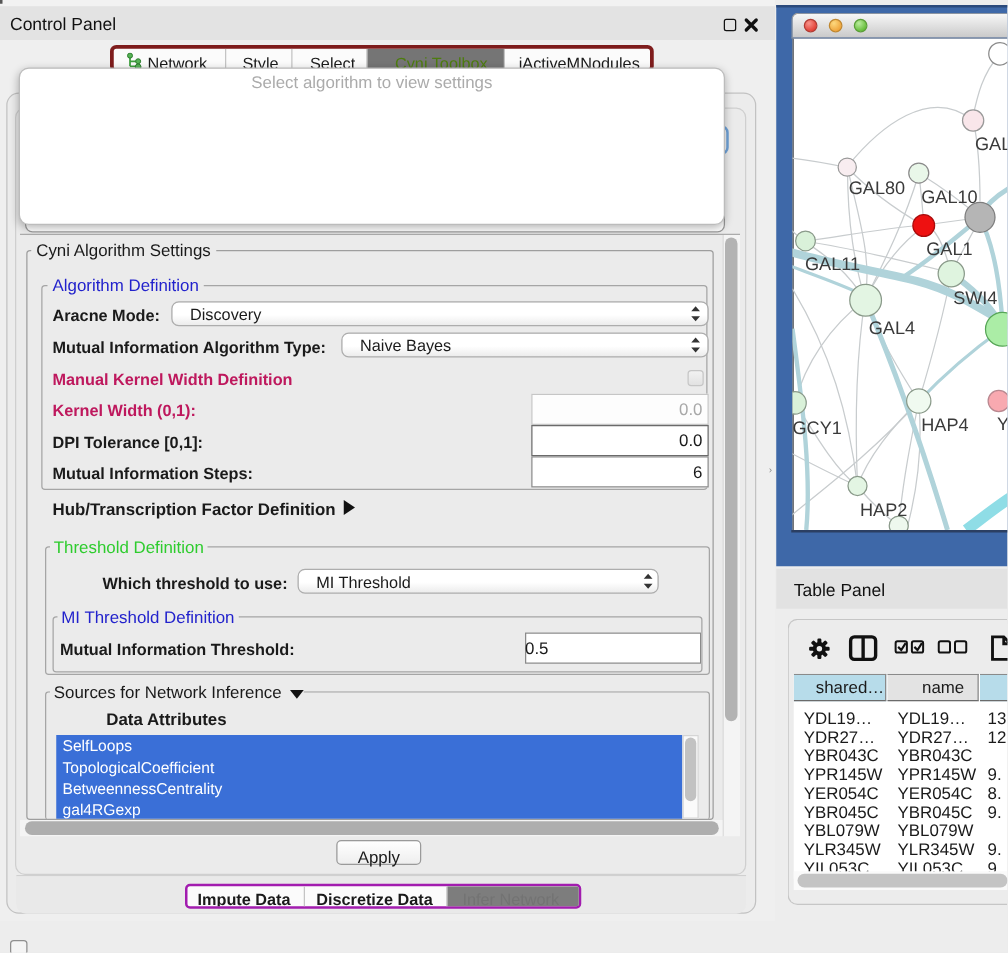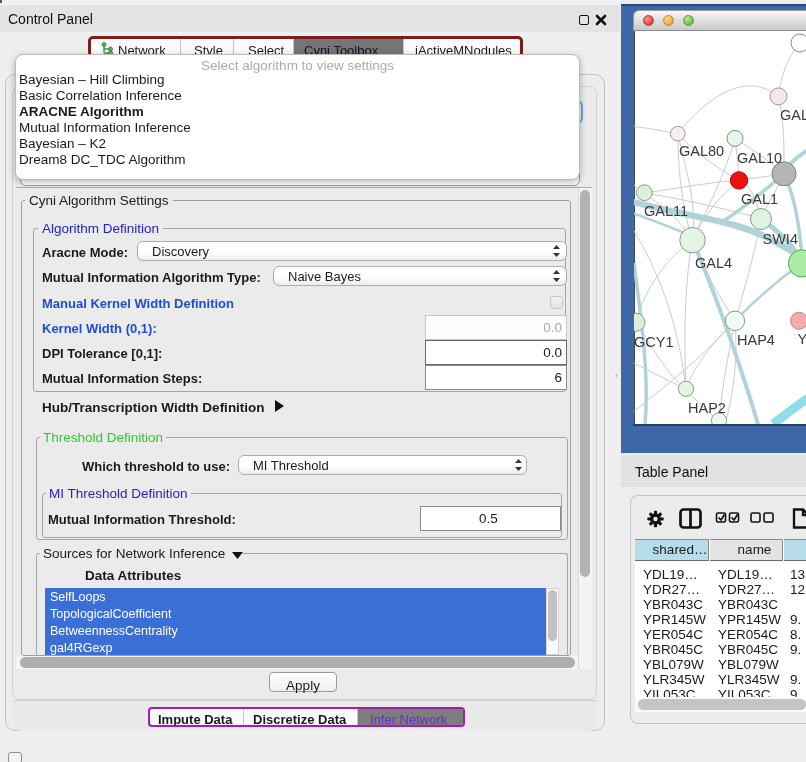--- a/index.html
+++ b/index.html
@@ -1,20 +1,20 @@
 <!DOCTYPE html>
 <html><head>
 <meta charset="utf-8">
 <style>
 * { margin:0; padding:0; box-sizing:border-box; }
 html,body { width:806px; height:762px; }
 body { background:#ededed; font-family:"Liberation Sans", sans-serif; position:relative; overflow:hidden; color:#1a1a1a; }
 .abs { position:absolute; }
 .b { font-weight:bold; }
-.gray { color:#1d4ed8; }
+.gray { color:#be185d; }
 </style>
 </head>
 <body>
 
 <div class="abs" style="left:0;top:0;width:620px;height:5px;background:#f2f2f2;"></div>
 <div class="abs" style="left:0;top:5px;width:620px;height:27px;background:#e3e3e3;"></div>
 <div class="abs" style="left:0;top:32px;width:620px;height:705px;background:#efefef;"></div>
 <div class="abs" style="left:0;top:0;width:2px;height:3px;background:#555;"></div>
 <div class="abs" style="left:8px;top:11px;font-size:14px;color:#111;">Control Panel</div>
 
@@ -33,21 +33,21 @@
   <div class="abs" style="left:203px;top:0;width:110px;height:22px;background:#757575;border-right:1px solid #c4c4c4;"></div>
   <svg class="abs" style="left:10px;top:3px;" width="13" height="15" viewBox="0 0 13 15">
     <path d="M3 3 L3 11 M3 7 L9 7 M3 11 L9 11" stroke="#3c9e3c" stroke-width="1.4" fill="none"></path>
     <circle cx="3" cy="2.5" r="2" fill="#56b356" stroke="#2e7d2e" stroke-width="0.8"></circle>
     <circle cx="9.5" cy="7" r="2" fill="#56b356" stroke="#2e7d2e" stroke-width="0.8"></circle>
     <circle cx="9.5" cy="11.5" r="2.3" fill="#56b356" stroke="#2e7d2e" stroke-width="0.8"></circle>
   </svg>
   <div class="abs" style="left:27px;top:4px;">Network</div>
   <div class="abs" style="left:103px;top:4px;">Style</div>
   <div class="abs" style="left:157px;top:4px;">Select</div>
-  <div class="abs" style="left:213px;top:4px;color:#0f172a;">Cyni Toolbox</div>
+  <div class="abs" style="left:225px;top:4px;color:#4d7c0f;">Cyni Toolbox</div>
   <div class="abs" style="left:324px;top:4px;">jActiveMNodules</div>
 </div>
 
 <div class="abs" style="left:16px;top:187px;width:576px;height:1px;background:#ababab;"></div>
 
 <div class="abs" style="left:21px;top:200px;width:550px;height:456px;border:1px solid #9e9e9e;border-radius:3px;"></div>
 <div class="abs" style="left:25px;top:193px;background:#ebebeb;padding:0 4px;font-size:13.5px;">Cyni Algorithm Settings</div>
 
 <div class="abs" style="left:33px;top:228px;width:533px;height:164px;border:1px solid #a5a5a5;border-radius:3px;"></div>
 <div class="abs" style="left:38px;top:221px;background:#ebebeb;padding:0 4px;font-size:13.5px;color:#2222cc;">Algorithm Definition</div>
@@ -74,40 +74,40 @@
 <div class="abs" style="left:425px;top:320px;width:137px;font-size:13.5px;color:#a8a8a8;text-align:right;">0.0</div>
 
 <div class="abs b" style="left:42px;top:346px;font-size:13px;">DPI Tolerance [0,1]:</div>
 <div class="abs" style="left:425px;top:340px;width:142px;height:25px;background:#ffffff;border:1px solid #6b6b6b;"></div>
 <div class="abs" style="left:425px;top:345px;width:137px;font-size:13.5px;text-align:right;">0.0</div>
 
 <div class="abs b" style="left:42px;top:371px;font-size:13px;">Mutual Information Steps:</div>
 <div class="abs" style="left:425px;top:365px;width:142px;height:25px;background:#ffffff;border:1px solid #8a8a8a;"></div>
 <div class="abs" style="left:425px;top:370px;width:137px;font-size:13.5px;text-align:right;">6</div>
 
-<div class="abs b" style="left:42px;top:400px;font-size:13.5px;">Hub/Transcription Width Definition</div>
+<div class="abs b" style="left:42px;top:400px;font-size:13.5px;">Hub/Transcription Factor Definition</div>
 <svg class="abs" style="left:273px;top:399px;" width="12" height="14" viewBox="0 0 12 14">
     <path d="M2 1 L11 7 L2 13 Z" fill="#111"></path>
   </svg>
 
 <div class="abs" style="left:36px;top:437px;width:532px;height:103px;border:1px solid #a5a5a5;border-radius:3px;"></div>
 <div class="abs" style="left:40px;top:430px;background:#ebebeb;padding:0 3px;font-size:13.5px;color:#2ecc2e;">Threshold Definition</div>
 
 <div class="abs b" style="left:82px;top:459px;font-size:13px;">Which threshold to use:</div>
 <div class="abs combo" style="left:238px;top:455px;width:289px;height:20px;background:linear-gradient(#ffffff 55%,#ececec);border:1px solid #adadad;border-radius:6px;"></div>
 <div class="abs" style="left:253px;top:458px;font-size:13px;">MI Threshold</div>
 <svg class="abs" style="left:513px;top:457px;" width="11" height="16" viewBox="0 0 11 16">
     <path d="M2 6 L5.5 2 L9 6 Z M2 10 L5.5 14 L9 10 Z" fill="#333"></path>
   </svg>
 
 <div class="abs" style="left:42px;top:493px;width:520px;height:45px;border:1px solid #a5a5a5;border-radius:3px;"></div>
 <div class="abs" style="left:46px;top:486px;background:#ebebeb;padding:0 3px;font-size:13.5px;color:#2222cc;">MI Threshold Definition</div>
 <div class="abs b" style="left:48px;top:512px;font-size:13px;">Mutual Information Threshold:</div>
 <div class="abs" style="left:420px;top:506px;width:141px;height:25px;background:#ffffff;border:1px solid #8a8a8a;"></div>
-<div class="abs" style="left:420px;top:511px;width:137px;font-size:13.5px;text-align:center;">0.5</div>
+<div class="abs" style="left:420px;top:511px;width:137px;font-size:13.5px;text-align:left;">0.5</div>
 
 <div class="abs" style="left:36px;top:553px;width:532px;height:103px;border:1px solid #a5a5a5;border-radius:3px;border-bottom:none;"></div>
 <div class="abs" style="left:40px;top:546px;background:#ebebeb;padding:0 3px;font-size:13.5px;">Sources for Network Inference&nbsp;&nbsp;&nbsp;&nbsp;</div>
 <svg class="abs" style="left:231px;top:550px;" width="13" height="10" viewBox="0 0 13 10">
     <path d="M1 2 L12 2 L6.5 9 Z" fill="#111"></path>
   </svg>
 <div class="abs b" style="left:40px;top:568px;font-size:13.5px;margin-left:45px;">Data Attributes</div>
 
 <div class="abs" style="left:45px;top:588px;width:501px;height:67px;background:#3a6fd7;color:#fff;font-size:12.5px;">
   <div style="padding:1px 0 0 5px;line-height:17px;">SelfLoops<br>TopologicalCoefficient<br>BetweennessCentrality<br>gal4RGexp</div>
@@ -124,28 +124,27 @@
 <div class="abs" style="left:269px;top:672px;width:68px;height:20px;background:linear-gradient(#ffffff,#eeeeee);border:1px solid #9a9a9a;border-radius:4px;text-align:center;font-size:13.5px;padding-top:5px;">Apply</div>
 
 <div class="abs" style="left:13px;top:700px;width:584px;height:31px;background:#e9e9e9;border-top:1px solid #d0d0d0;border-radius:0 0 8px 8px;"></div>
 
 <div class="abs" style="left:148px;top:707px;width:317px;height:20px;background:#fbfbfb;border:2px solid #a21caf;border-radius:4px;overflow:hidden;font-size:13px;">
   <div class="abs" style="left:0;top:0;width:94px;height:20px;border-right:1px solid #c4c4c4;"></div>
   <div class="abs" style="left:94px;top:0;width:114px;height:20px;border-right:1px solid #c4c4c4;"></div>
   <div class="abs" style="left:208px;top:0;width:109px;height:20px;background:#7d7d7d;"></div>
   <div class="abs b" style="left:8px;top:3px;">Impute Data</div>
   <div class="abs b" style="left:103px;top:3px;">Discretize Data</div>
-  <div class="abs" style="left:220px;top:3px;color:#6d28d9;">Infer Network</div>
+  <div class="abs" style="left:220px;top:3px;color:#737373;">Infer Network</div>
 </div>
 
 <div class="abs" style="left:566px;top:100px;width:17px;height:24px;border:2.5px solid #6fa2d8;border-radius:6px;background:#f2f2f2;"></div>
 <div class="abs" style="left:20px;top:160px;width:560px;height:26px;background:#ffffff;border:1px solid #9a9a9a;border-radius:6px;"></div>
 <div class="abs" style="left:15px;top:54px;width:565px;height:126px;background:#ffffff;border:1px solid #bcbcbc;border-radius:8px;box-shadow:0 2px 7px rgba(0,0,0,0.28);font-size:13.5px;">
   <div style="text-align:center;color:#ababab;padding-top:3px;height:17px;">Select algorithm to view settings</div>
-  <div style="padding-left:3px;line-height:15.9px;">Bayesian – Hill Climbing<br>Basic Correlation Inference<br><span class="b">ARACNE Algorithm</span><br>Mutual Information Inference<br>Bayesian – K2<br>Dream8 DC_TDC Algorithm</div>
 </div>
 
 <div class="abs" style="left:615px;top:371px;width:4px;height:7px;color:#8a8a8a;font-size:8px;">›</div>
 
 <div class="abs" style="left:8px;top:752px;width:14px;height:12px;background:#f4f4f4;border:1.5px solid #8f8f8f;border-radius:3px;"></div>
 
 <div class="abs" style="left:621px;top:4px;width:185px;height:449px;background:#3e68a8;"></div>
 <div class="abs" style="left:621px;top:4px;width:185px;height:2px;background:#2b4a7c;"></div>
 
 <div class="abs" style="left:633px;top:10px;width:173px;height:21px;background:linear-gradient(#f7f7f7,#c9c9c9);border:1px solid #9a9a9a;border-bottom:1px solid #8a8a8a;border-radius:6px 0 0 0;border-right:none;"></div>

